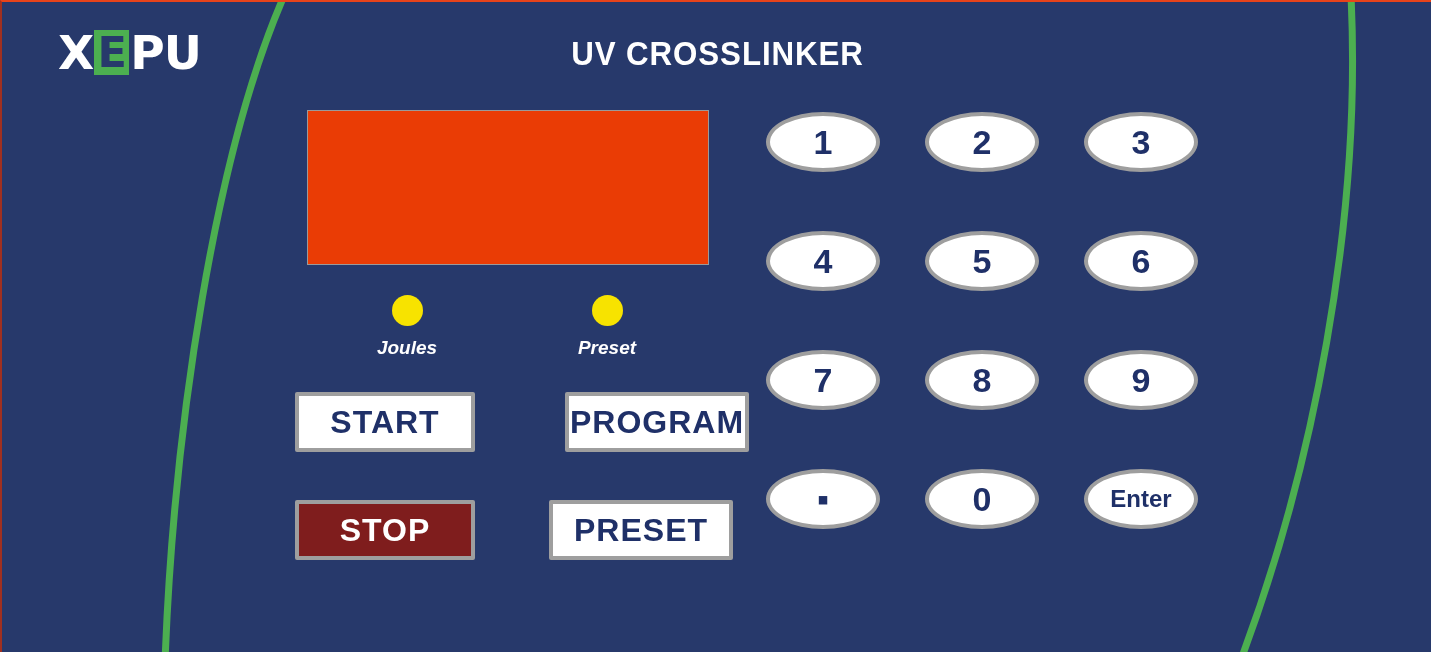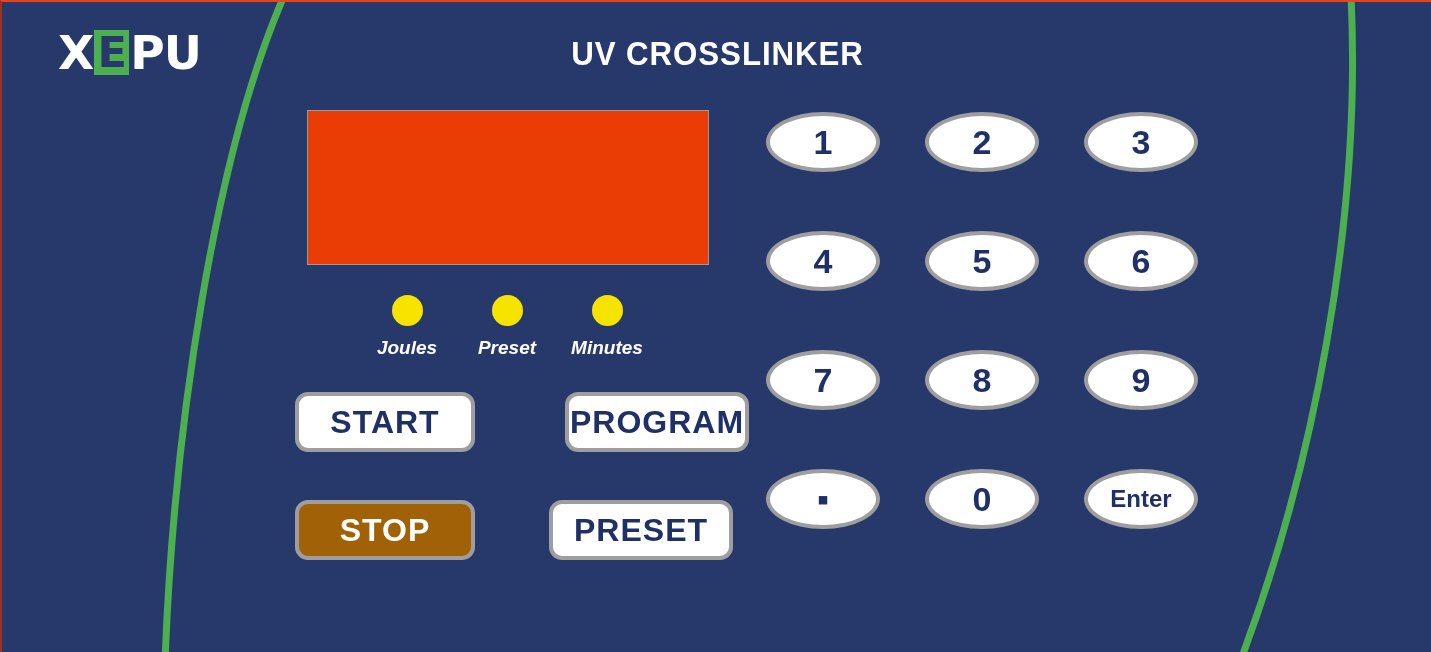--- a/index.html
+++ b/index.html
@@ -113,39 +113,39 @@
     color: #ffffff;
     font-family: "Liberation Sans Narrow", "Liberation Sans", sans-serif;
     font-weight: bold;
     font-size: 19px;
     letter-spacing: 0px;
     white-space: nowrap;
   }
   
   .action-btn {
     position: absolute;
-    border-radius: 13px;
+    border-radius: 2px;
     border: 4px solid #9e9e9e;
     box-sizing: border-box;
     display: flex;
     align-items: center;
     justify-content: center;
     font-family: "Liberation Sans Narrow", "Liberation Sans", sans-serif;
     font-weight: bold;
     font-size: 32px;
     letter-spacing: 1px;
     cursor: pointer;
     user-select: none;
   }
   .action-btn.light {
     background: #ffffff;
     color: #1f3068;
   }
   .action-btn.danger {
-    background: #a16207;
+    background: #7f1d1d;
     color: #ffffff;
   }
   #btn-start  { left: 293px; top: 390px; width: 180px; height: 60px; }
   #btn-program{ left: 563px; top: 390px; width: 184px; height: 60px; }
   #btn-stop   { left: 293px; top: 498px; width: 180px; height: 60px; }
   #btn-preset { left: 547px; top: 498px; width: 184px; height: 60px; }
   
   #keypad {
     position: absolute;
     left: 764px;
@@ -202,24 +202,20 @@
   <div id="display"></div>
 
   <div id="leds">
     <div class="led-group">
       <div class="led-lamp"></div>
       <div class="led-label">Joules</div>
     </div>
     <div class="led-group">
       <div class="led-lamp"></div>
       <div class="led-label">Preset</div>
-    </div>
-    <div class="led-group">
-      <div class="led-lamp"></div>
-      <div class="led-label">Minutes</div>
     </div>
   </div>
 
   <div id="btn-start" class="action-btn light">START</div>
   <div id="btn-program" class="action-btn light">PROGRAM</div>
   <div id="btn-stop" class="action-btn danger">STOP</div>
   <div id="btn-preset" class="action-btn light">PRESET</div>
 
   <div id="keypad">
     <div class="key">1</div>

